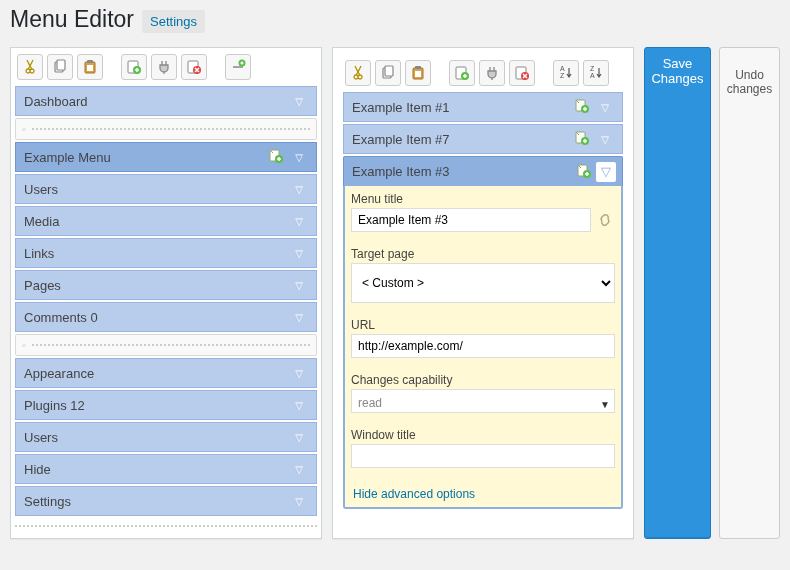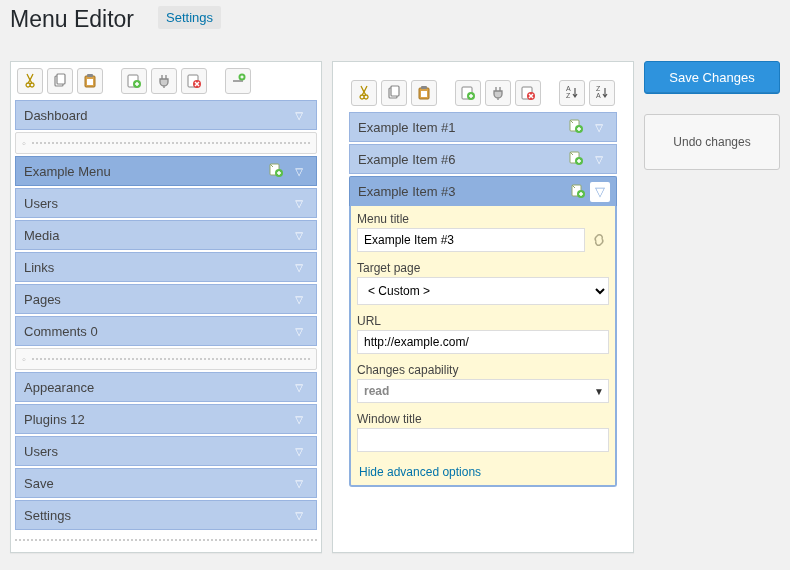--- a/index.html
+++ b/index.html
@@ -7,24 +7,24 @@
     margin: 0;
     font-family: -apple-system, BlinkMacSystemFont, "Segoe UI", Arial, sans-serif;
     background: #f1f1f1;
     color: #444;
     width: 790px;
     height: 570px;
     overflow: hidden;
     font-size: 13px;
   }
   .header {
-    padding: 6px 10px 28px;
-    display: flex;
-    align-items: flex-start;
-    gap: 24px;
+    padding: 6px 10px 14px;
+    display: flex;
+    align-items: flex-end;
+    gap: 8px;
   }
   .header h1 {
     font-size: 23px;
     font-weight: 400;
     margin: 0;
     color: #23282d;
   }
   .tab-btn {
     background: #e5e5e5;
     color: #0073aa;
@@ -37,22 +37,22 @@
     display: flex;
     gap: 10px;
     padding: 0 10px;
   }
   .panel {
     background: #fff;
     border: 1px solid #cdd5d5;
     box-shadow: 0 1px 1px rgba(0,0,0,.04);
   }
   .col-left  { width: 312px; padding: 4px; }
-  .col-middle{ width: 302px; padding: 16px; }
-  .col-right { width: 136px; display: flex; flex-direction: column; gap: 4px; }
+  .col-middle{ width: 302px; padding: 10px; }
+  .col-right { width: 136px; display: flex; flex-direction: row; gap: 4px; }
   .toolbar {
     display: flex;
     gap: 4px;
     padding: 2px;
     margin-bottom: 4px;
   }
   .tb-btn {
     width: 26px;
     height: 26px;
     border: 1px solid #ccc;
@@ -134,37 +134,37 @@
   .menu-item.expanded .tri-box {
     background:#fff;
     border-radius:2px;
     width: 20px;
     height: 20px;
     display:flex;
     align-items:center;
     justify-content:center;
     color:#8eb0df;
   }
-  .field { margin-bottom:9px; }
+  .field { margin-bottom:15px; }
   .field label {
     display:block;
     font-size: 12px;
     color:#444;
     margin-bottom: 2px;
   }
   .field-row { display:flex; align-items:center; gap:4px; }
   .field input[type=text], .field select, .combo {
     width: 100%;
     border: 1px solid #ddd;
     height: 24px;
     padding: 2px 6px;
     font-size: 12px;
     background:#fff;
   }
-  .combo { display:flex; align-items:center; color:#888; position:relative;font-weight:bold;}
+  .combo { display:flex; align-items:flex-end; color:#888; position:relative;}
   .combo .arrow { position:absolute; right:4px; font-size:10px; color:#333;}
   .faded { color:#888; }
   .link-btn {
     width: 22px;
     height: 22px;
     color:#b0aa88;
     display:flex; align-items:center; justify-content:center;
   }
   .hide-link {
     text-align:left;
@@ -348,21 +348,21 @@
         </div>
         <div class="menu-item">
           <span class="label">Plugins 12</span>
           <span class="tri">▽</span>
         </div>
         <div class="menu-item">
           <span class="label">Users</span>
           <span class="tri">▽</span>
         </div>
         <div class="menu-item">
-          <span class="label">Save</span>
+          <span class="label">Hide</span>
           <span class="tri">▽</span>
         </div>
         <div class="menu-item">
           <span class="label">Settings</span>
           <span class="tri">▽</span>
         </div>
       </div>
     <div class="bot-sep">
         <div class="dash"></div>
       </div>
@@ -417,21 +417,21 @@
         <div class="menu-item">
           <span class="label">Example Item #1</span>
           <span class="ic">
             <svg width="16" height="16">
               <use href="#i-newflag"></use>
             </svg>
           </span>
           <span class="tri">▽</span>
         </div>
         <div class="menu-item">
-          <span class="label">Example Item #6</span>
+          <span class="label">Example Item #7</span>
           <span class="ic">
             <svg width="16" height="16">
               <use href="#i-newflag"></use>
             </svg>
           </span>
           <span class="tri">▽</span>
         </div>
         <div class="menu-item selected expanded">
           <span class="label">Example Item #3</span>
           <span class="ic">
@@ -448,21 +448,21 @@
           <input type="text" value="Example Item #3" style="">
           <span class="link-btn">
                 <svg width="16" height="16">
                   <use href="#i-link"></use>
                 </svg>
               </span>
         </div>
       </div>
       <div class="field">
         <label>Target page</label>
-        <select style="width:100%;height:28px;border:1px solid #ddd;font-size:12px;">
+        <select style="width:100%;height:40px;border:1px solid #ddd;font-size:12px;">
           <option>&lt; Custom &gt;</option>
         </select>
       </div>
       <div class="field">
         <label>URL</label>
         <input type="text" value="http://example.com/" style="">
       </div>
       <div class="field">
         <label>Changes capability</label>
         <div class="combo">

